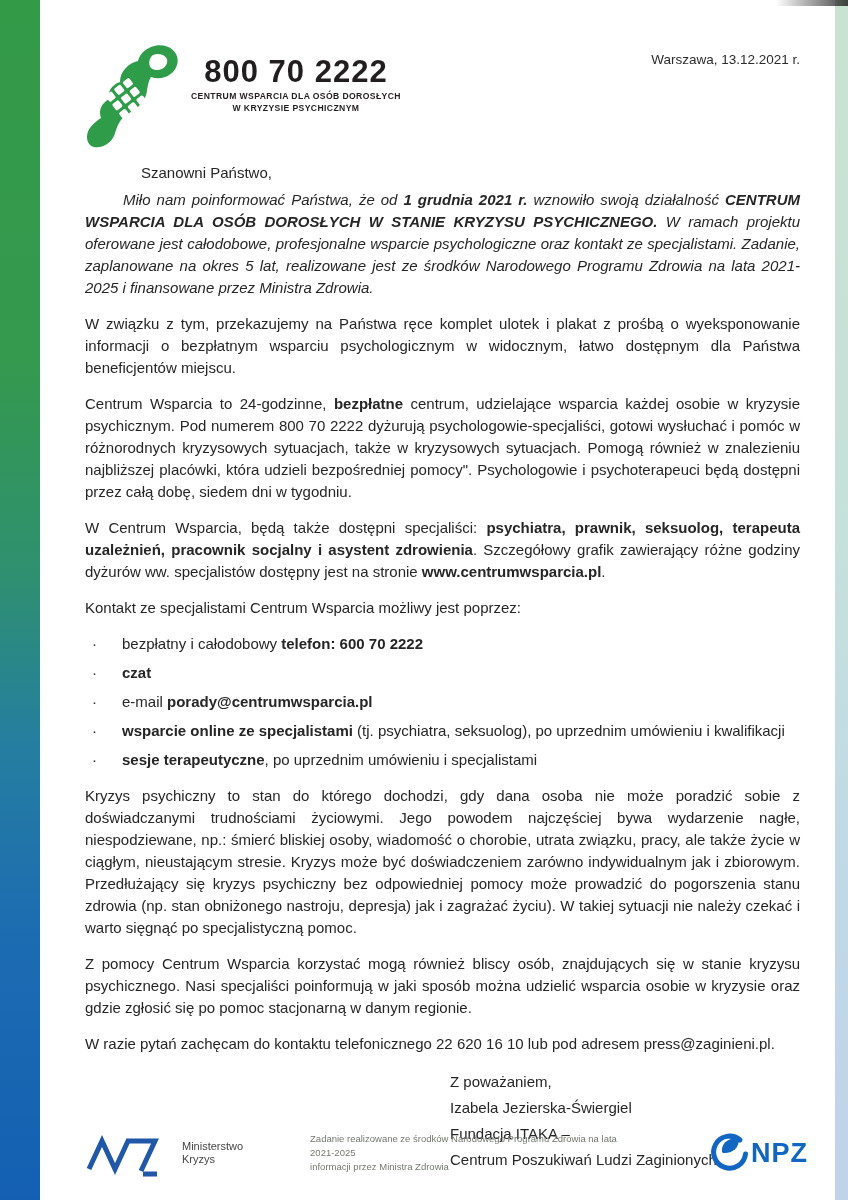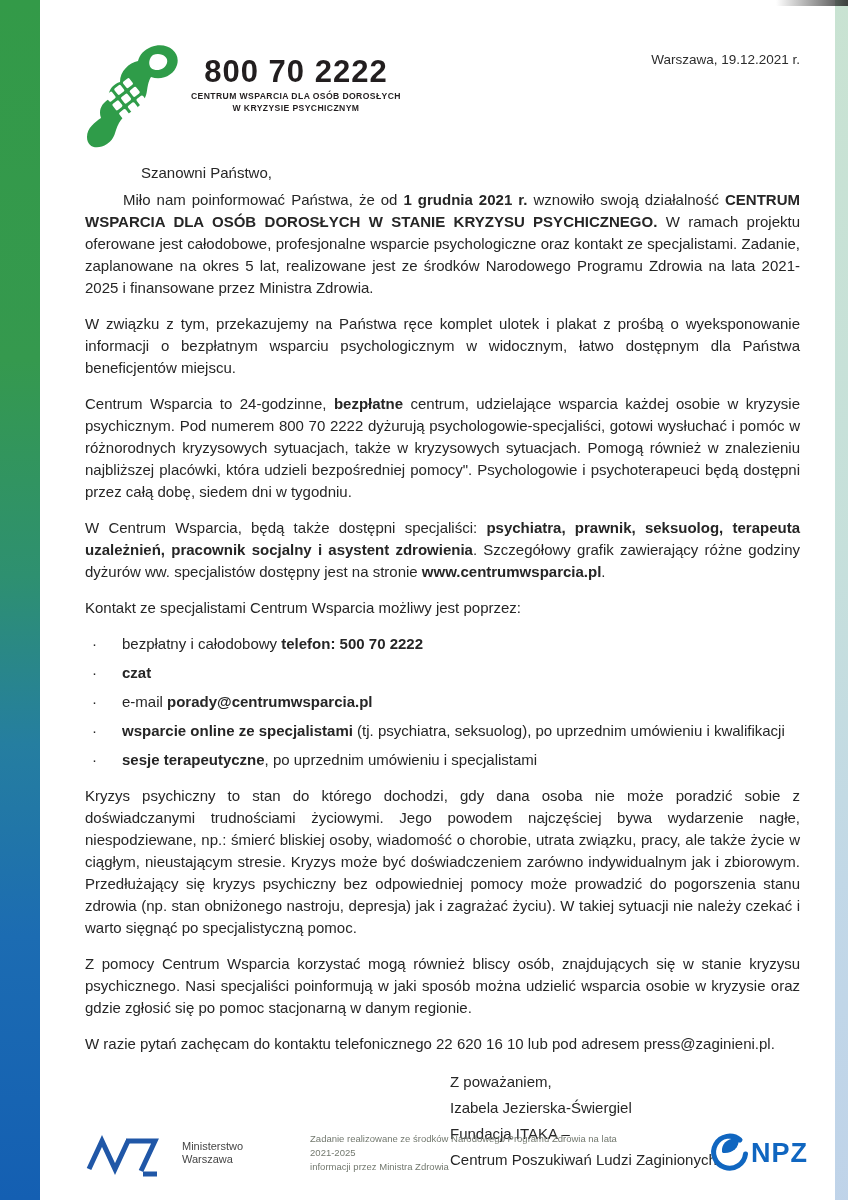--- a/index.html
+++ b/index.html
@@ -26,21 +26,21 @@
   header{display:flex;justify-content:space-between;align-items:flex-start;margin-bottom:14px;}
   .logo{display:flex;align-items:flex-start;gap:10px;}
   .logo-text{padding-top:12px;text-align:center;}
   .logo-number{font-size:31px;font-weight:bold;color:#221e1f;letter-spacing:1px;line-height:1;}
   .logo-tag{font-size:8.6px;font-weight:bold;color:#221e1f;letter-spacing:.4px;margin-top:4px;line-height:1.2;}
   .logo-tag + .logo-tag{margin-top:2px;}
   .date{font-size:13.5px;color:#2c2c2c;padding-top:8px;}
   
   .salutation{font-size:15px;margin:0 0 8px;padding-left:56px;}
   .para{font-size:15px;line-height:22px;text-align:justify;margin:0 0 14px;}
-  .indent{text-indent:38px;}
+  .indent{text-indent:38px;font-style:italic;}
   .b{font-weight:bold;}
   .bullets{list-style:none;margin:0 0 14px;padding:0;}
   .bullets li{display:flex;font-size:15px;line-height:22px;margin-bottom:7px;}
   .dot{width:30px;flex:0 0 30px;padding-left:7px;color:#262626;}
   .signature{margin:4px 0 0 365px;font-size:15px;line-height:26px;}
   
   footer{
     position:absolute;left:85px;right:40px;bottom:14px;height:66px;
     display:flex;align-items:center;justify-content:space-between;
   }
@@ -74,35 +74,35 @@
           <rect x="11" y="22" width="8" height="8" rx="1.5"></rect>
           <rect x="22" y="22" width="8" height="8" rx="1.5"></rect>
         </g>
       </svg>
       <div class="logo-text">
         <div class="logo-number">800 70 2222</div>
         <div class="logo-tag">CENTRUM WSPARCIA DLA OSÓB DOROSŁYCH</div>
         <div class="logo-tag">W KRYZYSIE PSYCHICZNYM</div>
       </div>
     </div>
-    <div class="date">Warszawa, 19.12.2021 r.</div>
+    <div class="date">Warszawa, 13.12.2021 r.</div>
   </header>
 
   <main>
     <p class="salutation">Szanowni Państwo,</p>
     <p class="para indent"><span>Miło nam poinformować Państwa, że od </span><span class="b">1 grudnia 2021 r.</span><span> wznowiło swoją działalność </span><span class="b">CENTRUM WSPARCIA DLA OSÓB DOROSŁYCH W STANIE KRYZYSU PSYCHICZNEGO.</span><span> W ramach projektu oferowane jest całodobowe, profesjonalne wsparcie psychologiczne oraz kontakt ze specjalistami. Zadanie, zaplanowane na okres 5 lat, realizowane jest ze środków Narodowego Programu Zdrowia na lata 2021-2025 i finansowane przez Ministra Zdrowia.</span></p>
     <p class="para"><span>W związku z tym, przekazujemy na Państwa ręce komplet ulotek i plakat z prośbą o wyeksponowanie informacji o bezpłatnym wsparciu psychologicznym w widocznym, łatwo dostępnym dla Państwa beneficjentów miejscu.</span></p>
     <p class="para"><span>Centrum Wsparcia to 24-godzinne, </span><span class="b">bezpłatne</span><span> centrum, udzielające wsparcia każdej osobie w kryzysie psychicznym. Pod numerem 800 70 2222 dyżurują psychologowie-specjaliści, gotowi wysłuchać i pomóc w różnorodnych kryzysowych sytuacjach, także w kryzysowych sytuacjach. Pomogą również w znalezieniu najbliższej placówki, która udzieli bezpośredniej pomocy". Psychologowie i psychoterapeuci będą dostępni przez całą dobę, siedem dni w tygodniu.</span></p>
     <p class="para"><span>W Centrum Wsparcia, będą także dostępni specjaliści: </span><span class="b">psychiatra, prawnik, seksuolog, terapeuta uzależnień, pracownik socjalny i asystent zdrowienia</span><span>. Szczegółowy grafik zawierający różne godziny dyżurów ww. specjalistów dostępny jest na stronie </span><span class="b">www.centrumwsparcia.pl</span><span>.</span></p>
     <p class="para"><span>Kontakt ze specjalistami Centrum Wsparcia możliwy jest poprzez:</span></p>
 
     <ul class="bullets">
       <li>
           <span class="dot">·</span>
-          <span><span>bezpłatny i całodobowy </span><span class="b">telefon: 500 70 2222</span></span>
+          <span><span>bezpłatny i całodobowy </span><span class="b">telefon: 600 70 2222</span></span>
         </li>
       <li>
           <span class="dot">·</span>
           <span><span class="b">czat</span></span>
         </li>
       <li>
           <span class="dot">·</span>
           <span><span>e-mail </span><span class="b">porady@centrumwsparcia.pl</span></span>
         </li>
       <li>
@@ -130,21 +130,21 @@
 
 <footer>
   <div class="mz">
     <svg width="88" height="48" viewBox="0 0 88 48">
       <polyline points="4,40 17,12 30,40 43,12" fill="none" stroke="#2057a7" stroke-width="5"></polyline>
       <polyline points="41,12 70,12 56,42" fill="none" stroke="#2057a7" stroke-width="5"></polyline>
       <line x1="58" y1="45" x2="72" y2="45" stroke="#2057a7" stroke-width="5"></line>
     </svg>
     <div class="mz-name">
       <div>Ministerstwo</div>
-      <div>Warszawa</div>
+      <div>Kryzys</div>
     </div>
   </div>
   <div class="foot-note">
     <div>Zadanie realizowane ze środków Narodowego Programu Zdrowia na lata 2021-2025</div>
     <div>informacji przez Ministra Zdrowia</div>
   </div>
   <div class="npz">
     <svg width="44" height="44" viewBox="0 0 44 44">
       <path d="M33 9 A 16 16 0 1 0 38.5 23" fill="none" stroke="#1066c0" stroke-width="5" stroke-linecap="round"></path>
       <path d="M15 21 C14 12 22 6 32 8 C32 17 25 23 16 22 Z" fill="#1066c0"></path>

